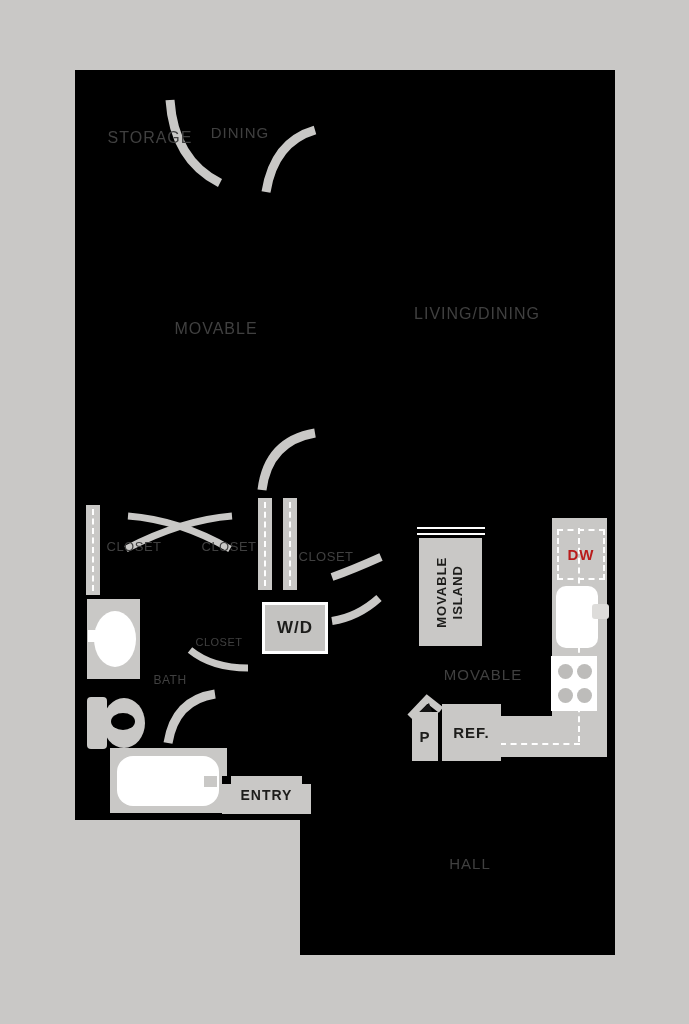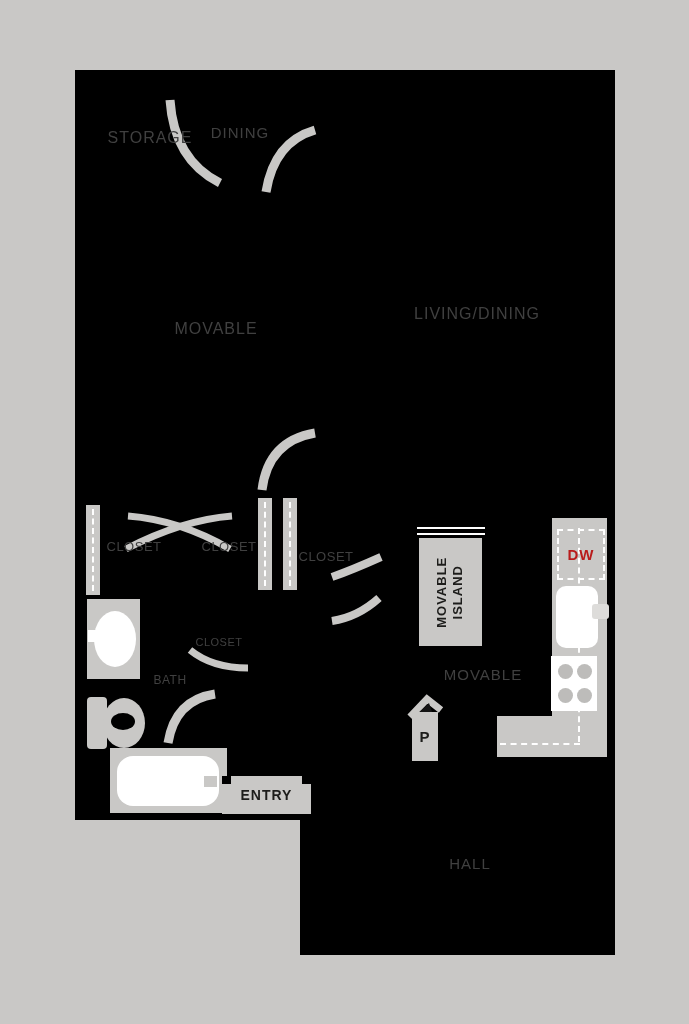--- a/index.html
+++ b/index.html
@@ -84,23 +84,29 @@
     <div class="burner" style="left:7px;top:32px;"></div>
     <div class="burner" style="left:26px;top:32px;"></div>
   </div>
 
   <div class="abs" style="left:417px;top:527px;width:68px;height:2px;background:#fff;"></div>
   <div class="abs" style="left:417px;top:533px;width:68px;height:2px;background:#fff;"></div>
   <div class="graybox" style="left:419px;top:538px;width:63px;height:108px;">
     <div class="island-text" style="white-space:normal;">MOVABLE ISLAND</div>
   </div>
 
+  <div class="graybox wd" style="left:262px;top:602px;width:60px;height:46px;">
+    <span>W/D</span>
+  </div>
 
   <div class="graybox" style="left:412px;top:712px;width:26px;height:49px;font-size:15px;">
     <span>P</span>
+  </div>
+  <div class="graybox" style="left:442px;top:704px;width:59px;height:57px;font-size:15px;">
+    <span>REF.</span>
   </div>
 
   <div class="abs" style="left:87px;top:599px;width:53px;height:80px;background:#c9c8c6;"></div>
   <div class="whitebox" style="left:94px;top:611px;width:42px;height:56px;border-radius:50%;"></div>
   <div class="whitebox" style="left:88px;top:630px;width:17px;height:12px;"></div>
 
   <div class="abs" style="left:87px;top:697px;width:20px;height:52px;background:#c9c8c6;border-radius:4px;"></div>
   <div class="abs" style="left:103px;top:698px;width:42px;height:50px;background:#c9c8c6;border-radius:50%;"></div>
   <div class="abs" style="left:111px;top:713px;width:24px;height:17px;background:#000;border-radius:50%;"></div>
 

